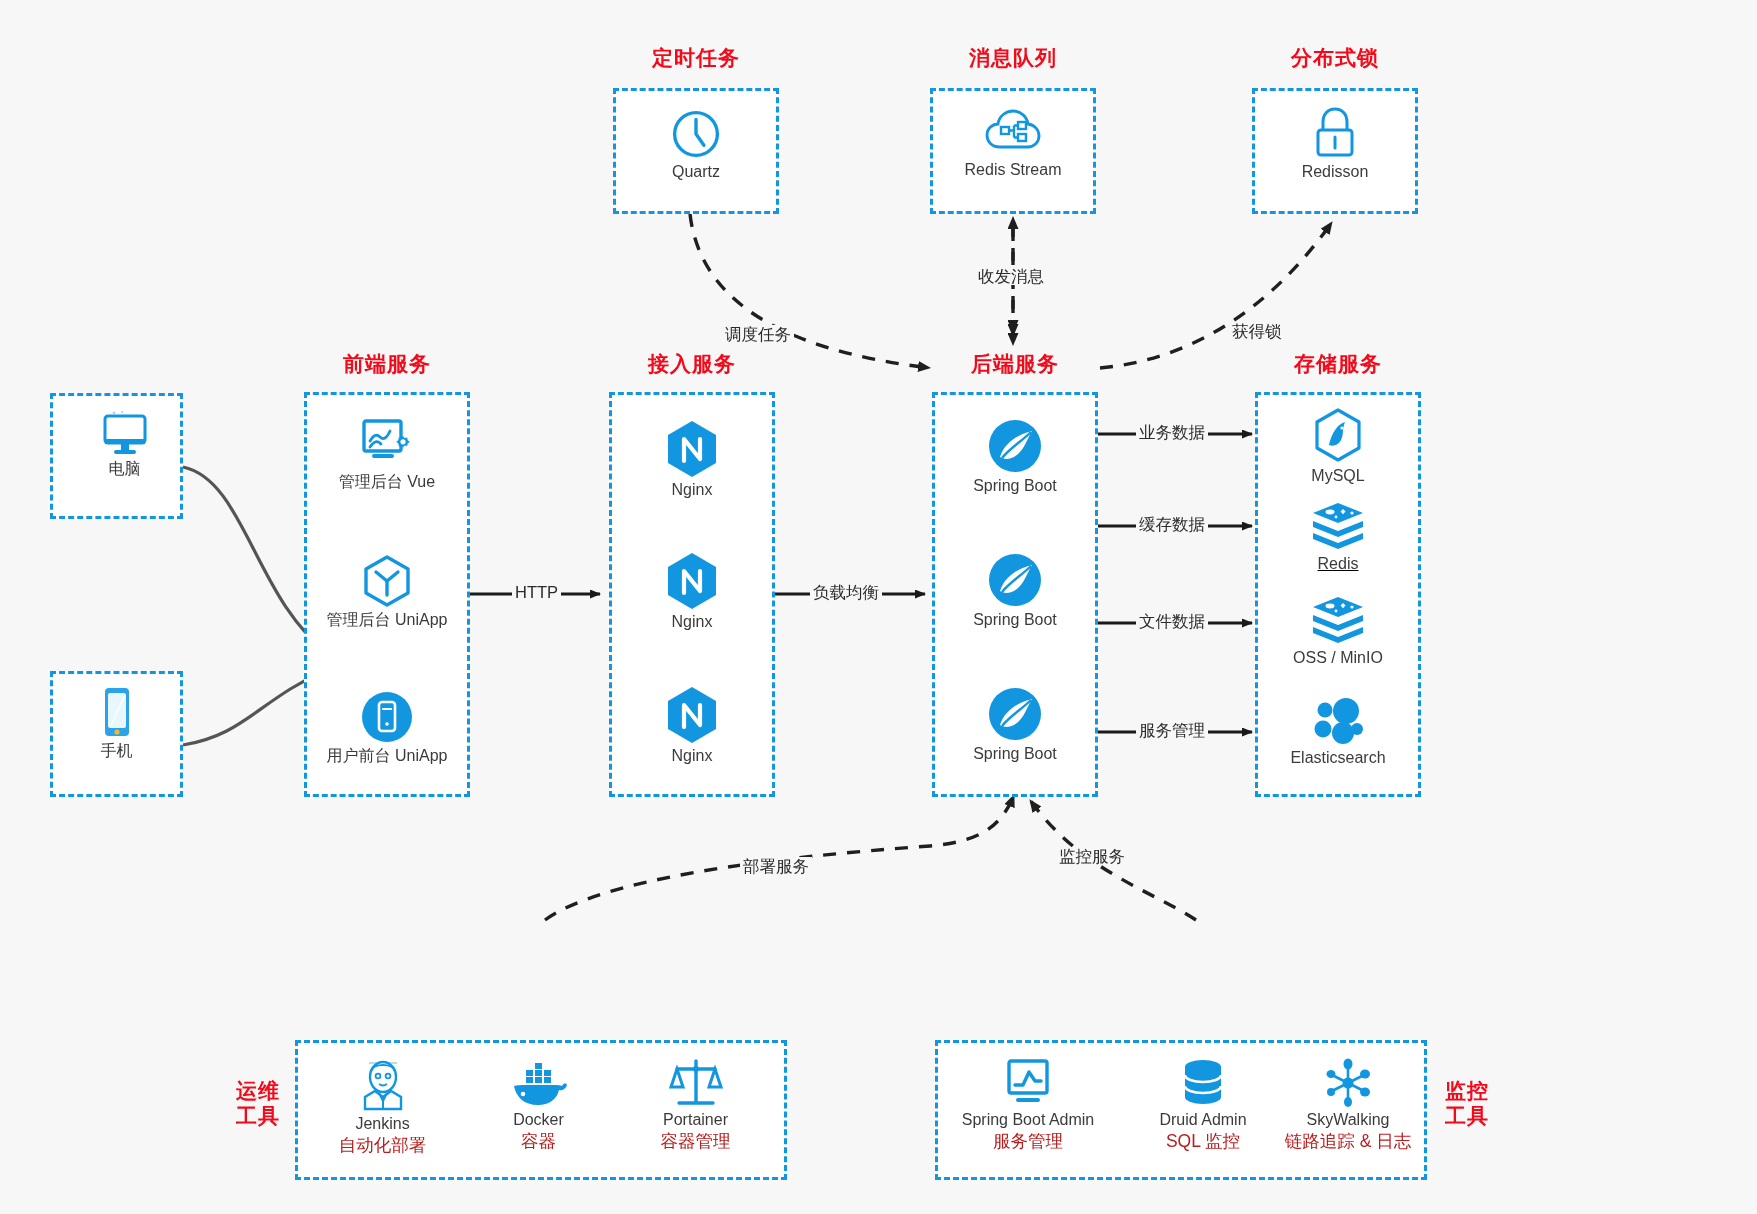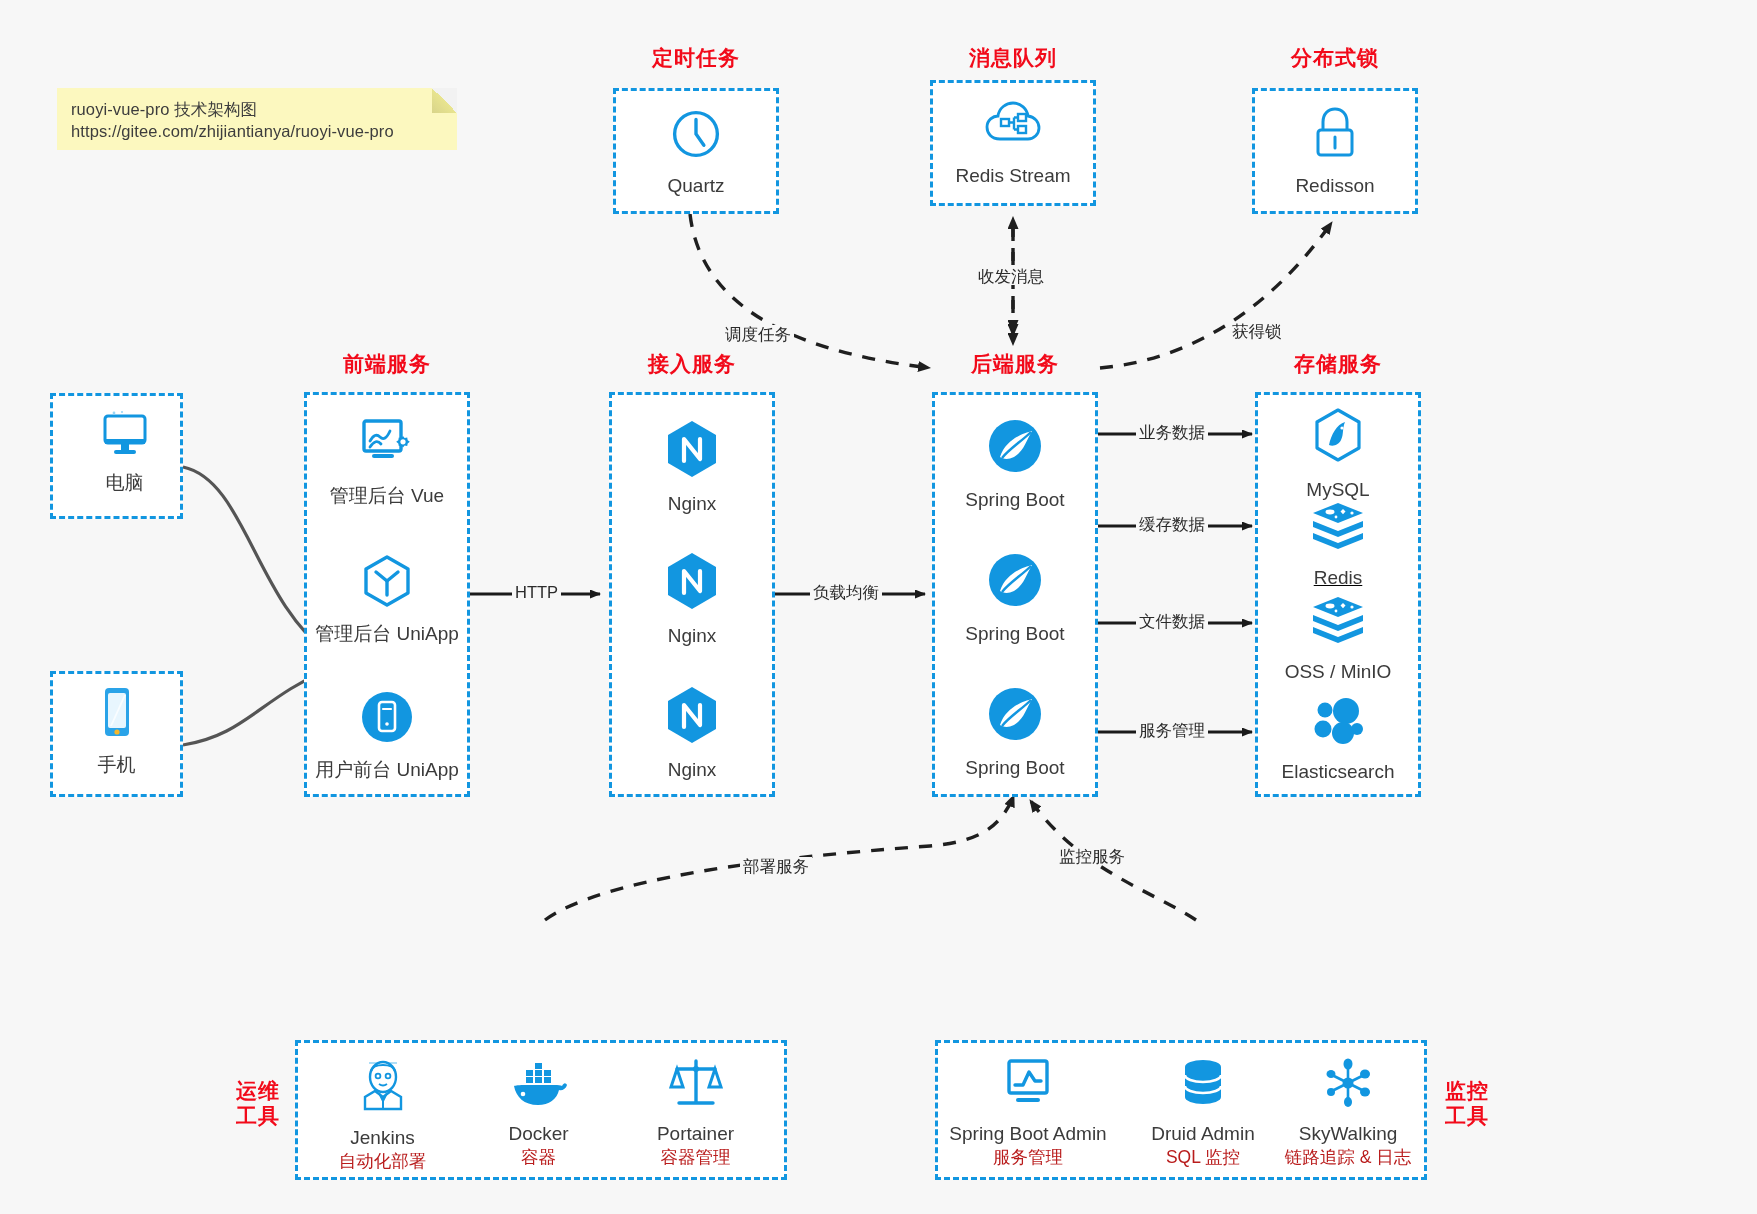--- a/index.html
+++ b/index.html
@@ -48,21 +48,21 @@
   .gtitle.side{line-height:1.18;}
 
   
   .node{
     position:absolute;
     display:flex;flex-direction:column;align-items:center;justify-content:flex-start;
     text-align:center;
   }
   .node .ico{display:block;line-height:0;}
   .node .cap{
-    margin-top:12px;color:#3b3b3b;font-size:19px;white-space:nowrap;line-height:1.32;
+    margin-top:0;color:#3b3b3b;font-size:16px;white-space:nowrap;line-height:1.32;
   }
   .node .cap2{color:#b91c1c;font-size:17.5px;white-space:nowrap;line-height:1.32;}
 
   
   .elabel{
     position:absolute;background:#f7f7f7;color:#2b2b2b;font-size:16.5px;
     white-space:nowrap;padding:0 3px;line-height:1.1;
   }
 </style>
 </head>
@@ -104,41 +104,36 @@
       <path d="M690,214 C700,300 780,350 930,368" marker-end="url(#ard)"></path>
       <path d="M1013,224 L1013,334" marker-end="url(#ardS)"></path>
       <path d="M1013,226 L1013,336" marker-end="url(#ard)" stroke="none"></path>
       <path d="M1013,228 L1013,332" marker-start="url(#ardS)" marker-end="url(#ard)"></path>
       <path d="M1100,368 C1190,360 1270,310 1332,222" marker-end="url(#ard)"></path>
       <path d="M545,920 C600,880 760,858 930,846 C975,842 1000,830 1014,795" marker-end="url(#ard)"></path>
       <path d="M1196,920 C1150,890 1080,870 1030,800" marker-end="url(#ard)"></path>
     </g>
   </svg>
 
-  <div class="note">
-    <div class="fold"></div>
-    <div class="line l1">ruoyi-vue-pro 技术架构图</div>
-    <div class="line l2">https://gitee.com/zhijiantianya/ruoyi-vue-pro</div>
-  </div>
 
   <div class="gtitle" style="left:613px;top:44px;width:166px;">定时任务</div>
   <div class="gbox" style="left:613px;top:88px;width:166px;height:126px;">
     <div class="node" style="left:0;top:16px;width:160px;">
       <span class="ico">
         <svg width="54" height="54" viewBox="0 0 48 48">
             <circle cx="24" cy="24" r="19" fill="none" stroke="#1296e0" stroke-width="3"></circle>
             <path d="M24 11 L24 24 L31 34" fill="none" stroke="#1296e0" stroke-width="3" stroke-linecap="round"></path>
           </svg>
       </span>
       <span class="cap">Quartz</span>
     </div>
   </div>
 
   <div class="gtitle" style="left:930px;top:44px;width:166px;">消息队列</div>
-  <div class="gbox" style="left:930px;top:80px;width:166px;height:126px;">
+  <div class="gbox" style="left:930px;top:88px;width:166px;height:126px;">
     <div class="node" style="left:0;top:16px;width:160px;">
       <span class="ico">
         <svg width="58" height="52" viewBox="0 0 58 52">
           <path d="M16 40 C7 40 3 34 3 28 C3 21 9 17 14 17 C15 9 22 4 29 4 C37 4 43 10 44 17 C51 18 55 23 55 29 C55 35 50 40 44 40 Z" fill="none" stroke="#1296e0" stroke-width="2.8"></path>
           <rect x="17" y="20" width="8" height="7" fill="none" stroke="#1296e0" stroke-width="2.4"></rect>
           <rect x="34" y="15" width="8" height="7" fill="none" stroke="#1296e0" stroke-width="2.4"></rect>
           <rect x="34" y="27" width="8" height="7" fill="none" stroke="#1296e0" stroke-width="2.4"></rect>
           <path d="M25 23.5 H30 M30 18.5 V30.5 M30 18.5 H34 M30 30.5 H34" fill="none" stroke="#1296e0" stroke-width="2.4"></path>
         </svg>
       </span>

